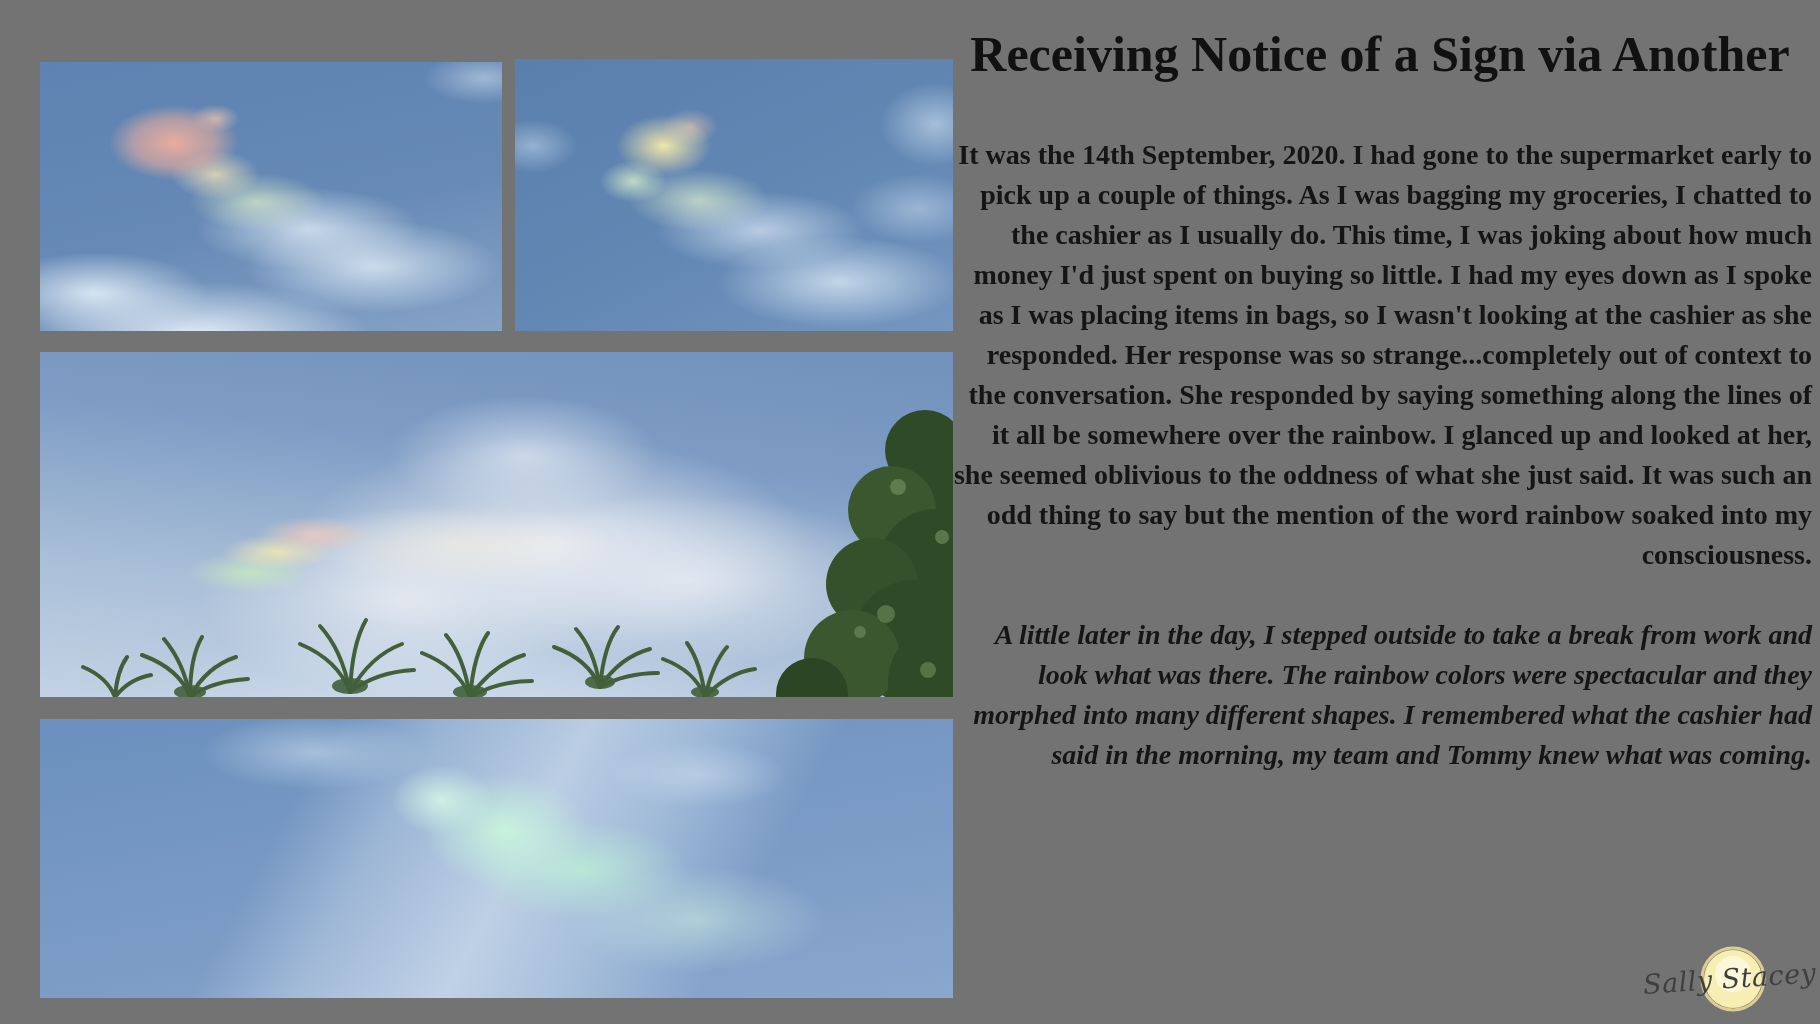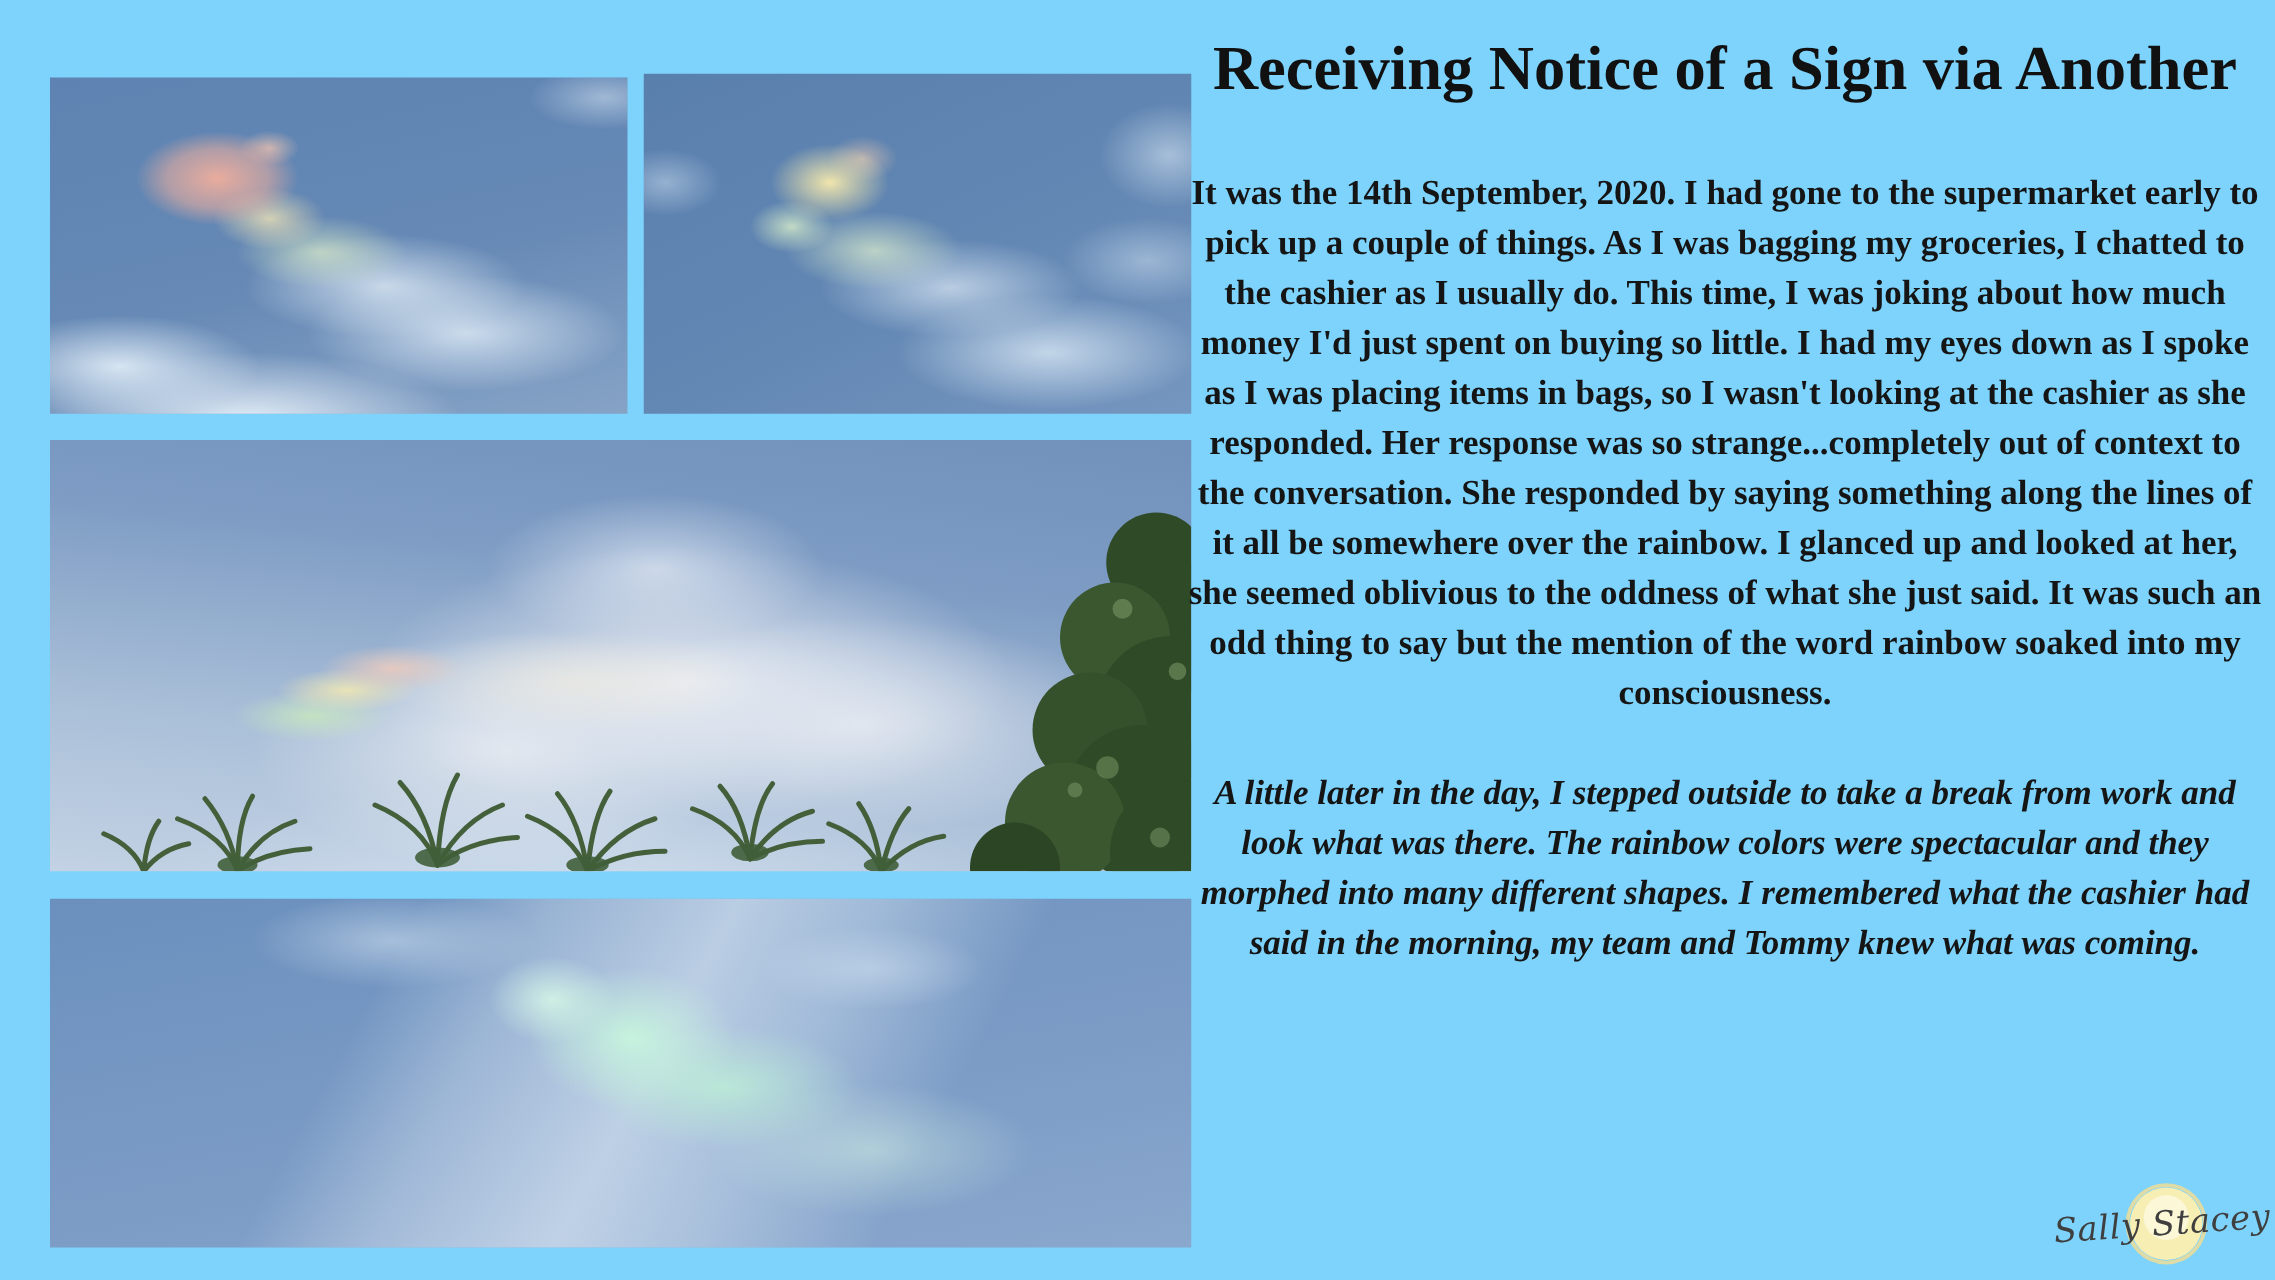--- a/index.html
+++ b/index.html
@@ -1,17 +1,17 @@
 <!DOCTYPE html>
 <html><head>
 <meta charset="utf-8">
 <style>
   html,body{margin:0;padding:0;background:#ffffff;}
   .canvas{
-    position:relative;width:1820px;height:1024px;background:#7dd3fc;
+    position:relative;width:1820px;height:1024px;background:#737373;
     overflow:hidden;font-family:"Liberation Serif", serif;color:#111111;
   }
   
   .photo{position:absolute;overflow:hidden;}
   .photo svg{position:absolute;inset:0;}
   .photo1{
     left:40px;top:62px;width:462px;height:269px;
     background:
       radial-gradient(90px 52px at 29% 30%, rgba(240,174,156,.95) 0%, rgba(240,176,158,.55) 45%, rgba(240,176,158,0) 72%),
       radial-gradient(34px 20px at 38% 21%, rgba(238,196,176,.75), rgba(238,196,176,0) 70%),
@@ -66,20 +66,21 @@
   }
   
   .content{position:absolute;left:940px;top:26px;width:880px;text-align:center;}
   .title{
     margin:0;font-size:50px;line-height:1.12;font-weight:700;white-space:nowrap;
     letter-spacing:0px;color:#111111;
   }
   .para{
     margin:0;font-size:28px;line-height:1.43;font-weight:700;color:#151515;
     padding:0 8px;
+    text-align:right;
   }
   .para1{margin-top:53px;}
   .para2{margin-top:40px;font-style:italic;}
   
   .signature{position:absolute;left:1635px;top:932px;width:190px;height:92px;}
 </style>
 </head>
 <body>
 
 <div class="canvas">

